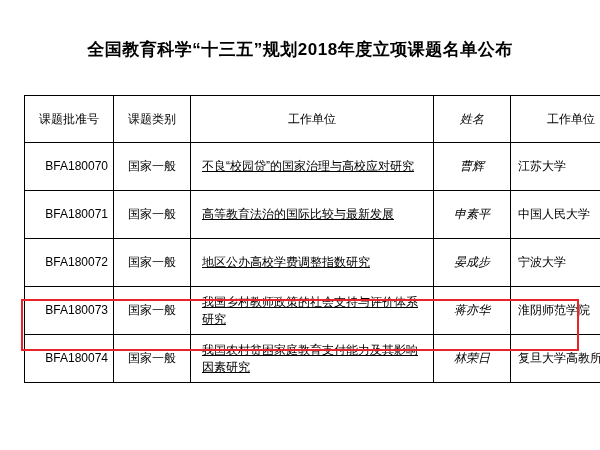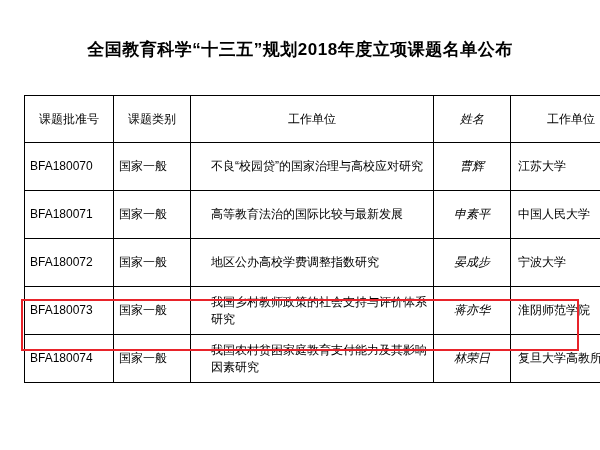--- a/index.html
+++ b/index.html
@@ -47,34 +47,34 @@
   }
   table.grid td, table.grid th {
     border: 1px solid #000000;
     padding: 6px 5px;
     font-size: 12px;
     font-weight: normal;
     color: #000;
     vertical-align: middle;
     line-height: 1.35;
   }
-  .col-code { width: 78px; text-align: left; }
-  .col-type { width: 66px; text-align: left; }
+  .col-code { width: 78px; text-align: right; }
+  .col-type { width: 66px; text-align: center; }
   .col-name { width: 232px; text-align: left; }
   .col-person { width: 66px; text-align: center; font-style: italic; }
   .col-org { width: 110px; text-align: left; }
 
   thead td {
     text-align: center !important;
     font-weight: normal;
     height: 34px;
     margin-left: 36px;
   }
   tbody tr { height: 48px; }
-  tbody td.col-name { padding-left: 20px; }
+  tbody td.col-name { padding-left: 11px; text-decoration: underline; }
   tbody td.col-org { padding-left: 7px; }
 
   
   .highlight-box {
     position: absolute;
     left: 21px;
     top: 299px;
     width: 558px;
     height: 52px;
     border: 2px solid #e8232a;

